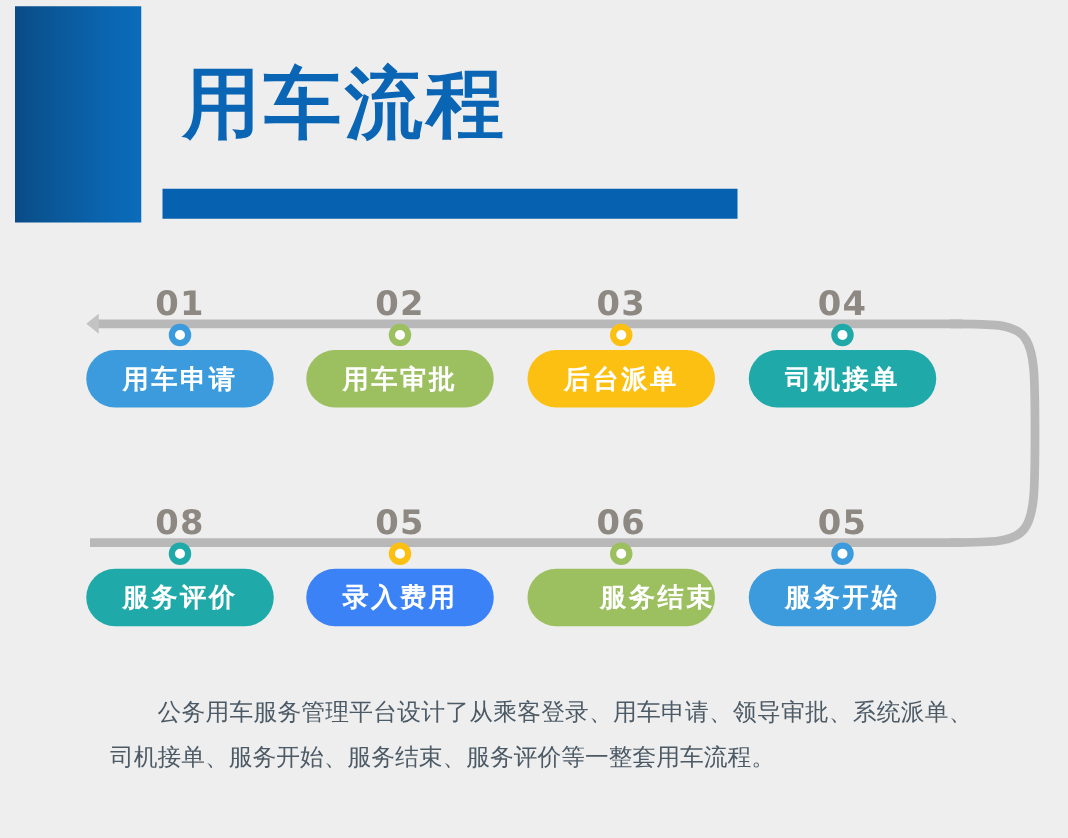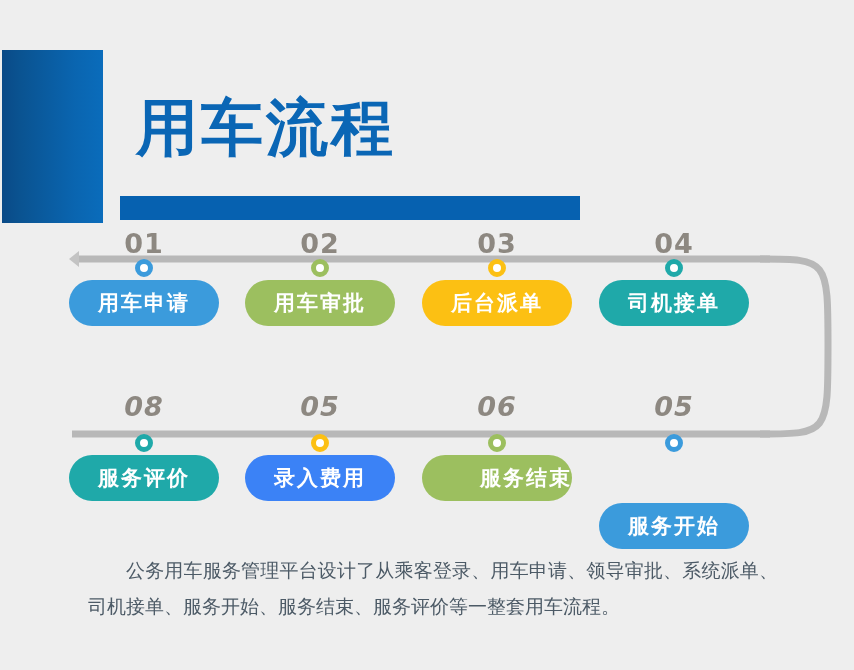--- a/index.html
+++ b/index.html
@@ -11,24 +11,23 @@
     height: 670px;
     background: #eeeeee;
     font-family: "Liberation Sans", "DejaVu Sans", sans-serif;
     overflow: hidden;
     position: relative;
   }
 
   
   #header {
     position: absolute;
-    left: 2px; top: 0;
+    left: 12px; top: 0;
     width: 836px;
     height: 190px;
-    margin-top: 45px;
   }
   #header-accent-block {
     position: absolute;
     left: 0;
     top: 5px;
     width: 101px;
     height: 173px;
     background: linear-gradient(to right, #0a4a87 0%, #0a5391 18%, #0a65b0 72%, #0a6cbb 100%);
   }
   #page-title {
@@ -105,21 +104,21 @@
     letter-spacing: 2px;
     text-align: center;
     font-family: "DejaVu Sans", "Liberation Sans", sans-serif;
     white-space: nowrap;
   }
 
   
   .row1 .step-number { position: absolute; top: 12px; left: 0; width: 150px; }
   .row1 .step-dot    { top: 41px; }
   .row1 .step-pill   { top: 62px; }
-  .row2 .step-number { position: absolute; top: 0; left: 0; width: 150px; font-style: italic; }
+  .row2 .step-number { position: absolute; top: 12px; left: 0; width: 150px; }
   .row2 .step-dot    { top: 41px; }
   .row2 .step-pill   { top: 62px; }
 
   
   #caption {
     position: absolute;
     left: 88px;
     top: 533px;
     width: 690px;
     font-family: "DejaVu Serif", "Liberation Serif", serif;
@@ -190,18 +189,18 @@
 
   <div class="step row2" id="s6" style="left:422px; top:203px;">
     <div class="step-number" style="color: rgb(141, 136, 129);">06</div>
     <div class="step-dot" style="border-color: rgb(156, 191, 95);"></div>
     <div class="step-pill" style="background: rgb(156, 191, 95); text-align: right;">服务结束</div>
   </div>
 
   <div class="step row2" id="s5" style="left:599px; top:203px;">
     <div class="step-number" style="color: rgb(141, 136, 129);">05</div>
     <div class="step-dot" style="border-color: rgb(59, 155, 220);"></div>
-    <div class="step-pill" style="background: rgb(59, 155, 220); margin-top: 48px;">服务开始</div>
+    <div class="step-pill" style="background: rgb(59, 155, 220);">服务开始</div>
   </div>
 
 </div>
 
 <p id="caption">公务用车服务管理平台设计了从乘客登录、用车申请、领导审批、系统派单、司机接单、服务开始、服务结束、服务评价等一整套用车流程。</p>
 
 </body></html>

